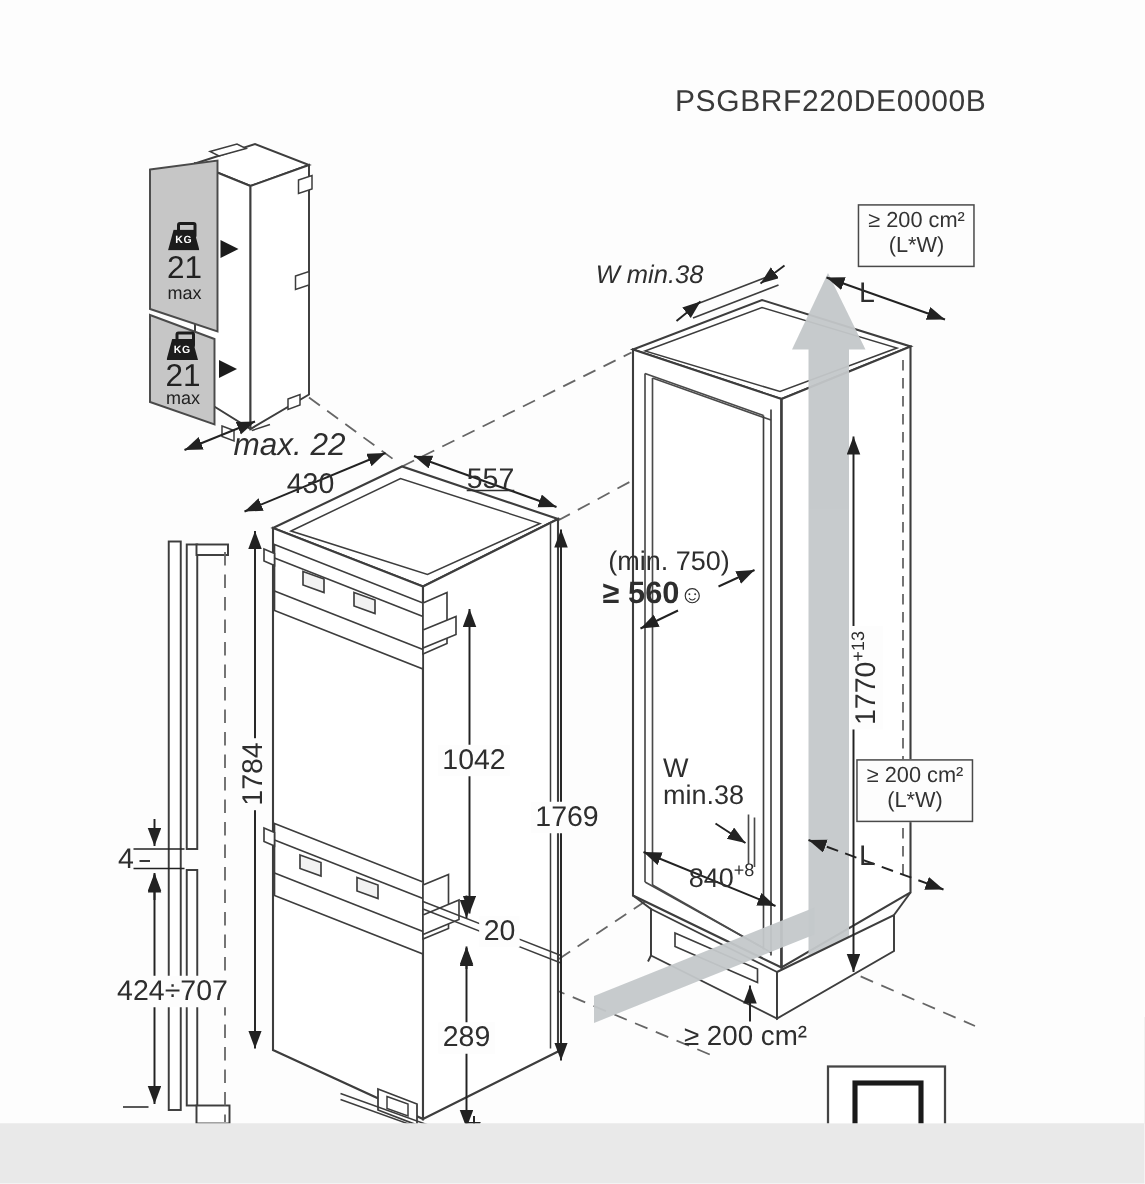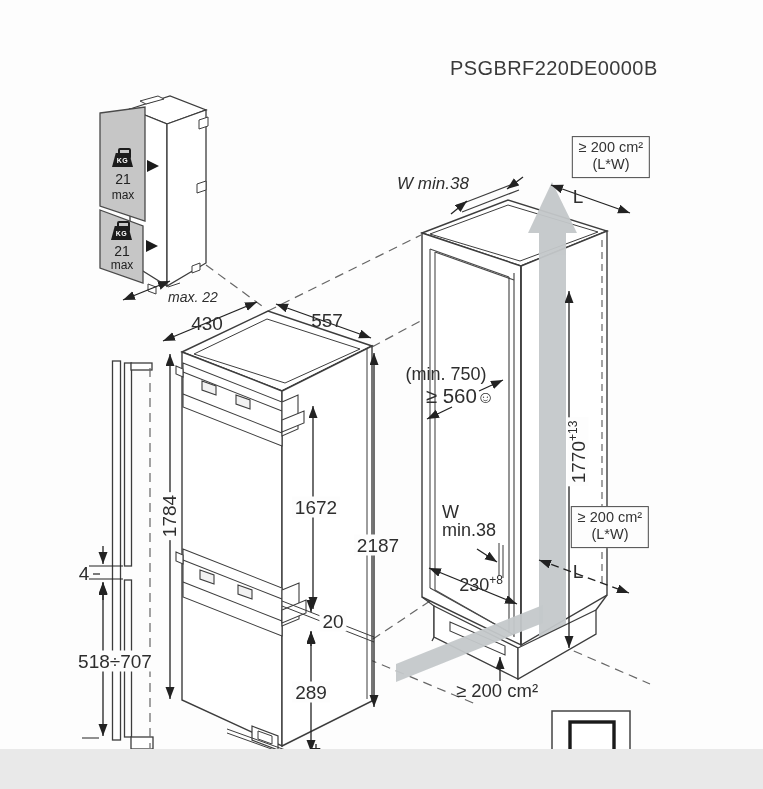--- a/index.html
+++ b/index.html
@@ -15,21 +15,21 @@
   .dim-s{font-size:17px;font-style:italic;}
   sup{font-size:12px;vertical-align:super;line-height:0;}
   .areabox{position:absolute;transform:translate(-50%,-50%);border:1.4px solid #4a4a4a;
            background:#fdfdfd;padding:2px 6px 3px;text-align:center;font-size:14.5px;line-height:1.2;}
   .kg-icon{position:absolute;width:24px;height:20px;transform:translate(-50%,-50%);}
   .kg-handle{position:absolute;left:7px;top:0;width:9px;height:7px;border:2.2px solid #1c1c1c;
              border-radius:2px;background:transparent;}
   .kg-body{position:absolute;left:1px;top:5px;width:21px;height:14px;background:#1c1c1c;
            clip-path:polygon(18% 0,82% 0,100% 100%,0 100%);display:flex;align-items:center;justify-content:center;}
   .kg-body span{color:#fff;font-size:7px;font-weight:bold;letter-spacing:.5px;}
-  .big21{font-size:14px;color:#222;}
+  .big21{font-size:21px;color:#222;}
   .maxlbl{font-size:12px;color:#222;}
   .wlow{font-size:18px;line-height:18px;color:#2e2e2e;}
   .soft-lbl{font-size:12px;font-weight:bold;letter-spacing:.6px;color:#222;}
   .smiley{font-size:17px;}
   .bar{position:absolute;left:0;top:781px;width:763px;height:8px;background:#161616;}
 </style>
 </head>
 <body>
 
 <div id="canvas">
@@ -222,62 +222,62 @@
 
   <div class="kg-icon" style="left:122px;top:231px;">
     <span class="kg-handle"></span>
     <span class="kg-body">
         <span>KG</span>
       </span>
   </div>
   <div class="lbl big21 c" style="left:122px;top:251px;">21</div>
   <div class="lbl maxlbl c" style="left:122px;top:265px;">max</div>
 
-  <div class="lbl dim-s c" style="left:193px;top:297px;font-size:14px;">max. 22</div>
+  <div class="lbl dim-s c" style="left:193px;top:297px;font-size:21px;">max. 22</div>
 
   <div class="lbl dim c" style="left:207px;top:323px;">430</div>
-  <div class="lbl dim c" style="left:327px;top:320px;">557</div>
+  <div class="lbl dim c" style="left:327px;top:320px;text-decoration:underline;">557</div>
   <div class="lbl dim rot bgw" style="left:169px;top:516px;">1784</div>
-  <div class="lbl dim c bgw" style="left:316px;top:507px;">1672</div>
-  <div class="lbl dim c bgw" style="left:378px;top:545px;">2187</div>
+  <div class="lbl dim c bgw" style="left:316px;top:507px;">1042</div>
+  <div class="lbl dim c bgw" style="left:378px;top:545px;">1769</div>
   <div class="lbl dim c bgw" style="left:333px;top:621px;">20</div>
   <div class="lbl dim c bgw" style="left:311px;top:692px;">289</div>
   <div class="lbl dim c bgw" style="left:328px;top:769px;">6</div>
   <div class="lbl dim c" style="left:84px;top:573px;">4</div>
-  <div class="lbl dim c bgw" style="left:115px;top:661px;">518÷707</div>
+  <div class="lbl dim c bgw" style="left:115px;top:661px;">424÷707</div>
 
   <div class="lbl dim-s c" style="left:433px;top:183px;">W min.38</div>
 
   <div class="areabox" style="left:611px;top:157px;">
     <div>≥ 200 cm²</div>
     <div>(L*W)</div>
   </div>
   <div class="lbl dim c" style="left:578px;top:196px;">L</div>
 
   <div class="lbl c" style="left:446px;top:374px;font-size:18px;">(min. 750)</div>
-  <div class="lbl c" style="left:460px;top:396px;font-size:20.5px;">
+  <div class="lbl c" style="left:436px;top:396px;font-size:20.5px;font-weight:bold;">
     <span>≥ 560</span><span class="smiley">☺</span>
   </div>
 
   <div class="lbl dim rot bgw" style="left:578px;top:452px;">
     <span>1770</span><sup>+13</sup>
   </div>
 
   <div class="areabox" style="left:610px;top:527px;">
     <div>≥ 200 cm²</div>
     <div>(L*W)</div>
   </div>
 
   <div class="lbl wlow" style="left:442px;top:503px;">
     <div>W</div>
     <div>min.38</div>
   </div>
 
   <div class="lbl c" style="left:481px;top:585px;font-size:18px;">
-    <span>230</span><sup>+8</sup>
+    <span>840</span><sup>+8</sup>
   </div>
   <div class="lbl dim c" style="left:578px;top:571px;">L</div>
 
   <div class="lbl c" style="left:497px;top:691px;font-size:18.5px;">≥ 200 cm²</div>
 
   <div class="lbl soft-lbl c" style="left:591px;top:784px;">SOFT</div>
 
   <div class="bar"></div>
 </div>
 

